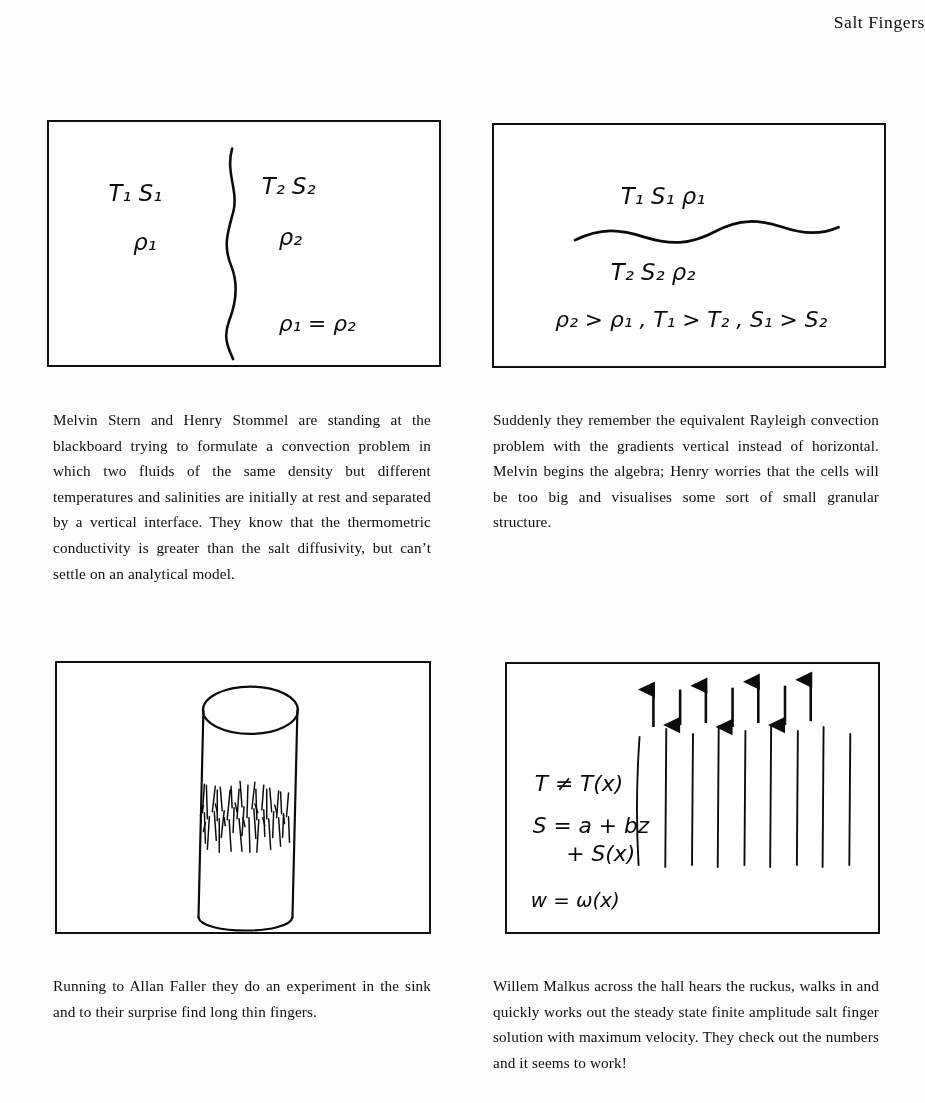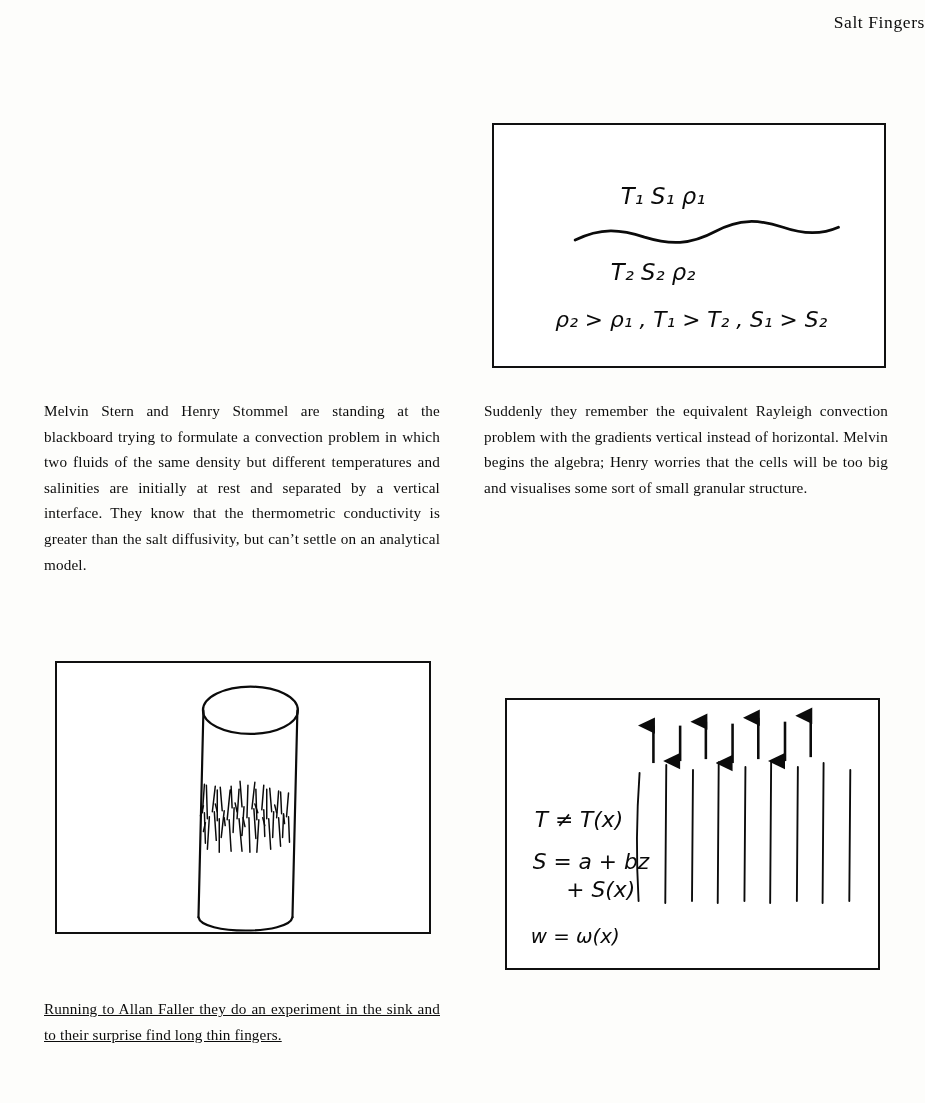--- a/index.html
+++ b/index.html
@@ -29,29 +29,40 @@
   
   .col{
     position:absolute;
     font-size:15.2px;
     line-height:25.6px;
     text-align:justify;
     text-justify:inter-word;
     hyphens:manual;
     letter-spacing:.15px;
   }
-  .col p{margin:0;}
+  .col p{margin:9px;}
 </style>
 </head>
 <body>
 
 <div class="page">
 
   <div class="doc-title">Salt Fingers</div>
 
+  <div class="panel" style="left:47px;top:120px;width:394px;height:247px;">
+    <svg viewBox="0 0 394 247" preserveAspectRatio="none">
+
+      <path d="M185,27 C178,52 192,70 186,92 C180,114 176,126 184,146 C192,166 189,184 182,202 C176,218 180,228 186,241" fill="none" stroke="#0b0b0b" stroke-width="2.6" stroke-linecap="round"></path>
+      <text class="hand" x="60" y="80" font-size="23" font-style="italic">T₁ S₁</text>
+      <text class="hand" x="85" y="130" font-size="23" font-style="italic">ρ₁</text>
+      <text class="hand" x="215" y="73" font-size="23" font-style="italic">T₂ S₂</text>
+      <text class="hand" x="232" y="125" font-size="23" font-style="italic">ρ₂</text>
+      <text class="hand" x="232" y="212" font-size="22" font-style="italic">ρ₁ = ρ₂</text>
+    </svg>
+  </div>
 
   <div class="panel" style="left:492px;top:123px;width:394px;height:245px;">
     <svg viewBox="0 0 394 245" preserveAspectRatio="none">
 
       <path d="M82,117 C108,104 128,106 152,114 C178,122 198,122 224,108 C248,95 268,96 292,104 C312,111 330,112 348,104" fill="none" stroke="#0b0b0b" stroke-width="2.8" stroke-linecap="round"></path>
       <text class="hand" x="128" y="80" font-size="23" font-style="italic">T₁ S₁ ρ₁</text>
       <text class="hand" x="118" y="158" font-size="23" font-style="italic">T₂ S₂ ρ₂</text>
       <text class="hand" x="62" y="205" font-size="22" font-style="italic">ρ₂ &gt; ρ₁ ,  T₁ &gt; T₂ ,  S₁ &gt; S₂</text>
     </svg>
   </div>
@@ -76,21 +87,21 @@
         <path d="M143,258 C146,276 235,276 238,258" fill="none" stroke="#0b0b0b" stroke-width="2.2" stroke-linecap="round"></path>
       </g>
       <g stroke="#0b0b0b" stroke-width="1.5" stroke-linecap="round" fill="none">
         <path d="M147,152 l2,-29 M152,158 l-1,-34 M157,151 l3,-26 M162,160 l0,-31 M167,150 l-2,-24 M172,159 l3,-30 M177,147 l-1,-22 M182,158 l2,-30 M187,146 l-2,-26 M192,157 l1,-33 M197,148 l3,-27 M202,159 l-1,-31 M207,149 l2,-25 M212,158 l0,-30 M217,151 l-2,-24 M222,157 l2,-27 M227,153 l-1,-22 M232,156 l2,-24"></path>
         <path d="M149,152 l1,31 M154,156 l-2,33 M159,151 l2,29 M164,158 l0,34 M169,150 l-3,27 M174,159 l2,32 M179,147 l-1,25 M184,158 l3,33 M189,146 l-2,29 M194,157 l1,35 M199,148 l2,30 M204,159 l-2,33 M209,149 l1,27 M214,158 l2,31 M219,151 l-1,26 M224,157 l2,29 M229,153 l-1,24 M234,156 l1,26"></path>
         <path d="M145,155 l3,-10 M150,162 l-2,9 M160,143 l2,8 M170,165 l-1,-8 M180,142 l2,9 M190,166 l-2,-9 M200,143 l3,9 M210,165 l-2,-8 M220,144 l2,8 M230,163 l-1,-9"></path>
       </g>
     </svg>
   </div>
 
-  <div class="panel" style="left:505px;top:662px;width:375px;height:272px;margin-top:36px;">
+  <div class="panel" style="left:505px;top:662px;width:375px;height:272px;">
     <svg viewBox="0 0 375 272" preserveAspectRatio="none">
       <defs>
         <marker id="ahU" markerWidth="7" markerHeight="7" refX="3.2" refY="6" orient="auto">
           <path d="M3.2,0 L6.4,6.6 L0,6.6 Z" fill="#0b0b0b"></path>
         </marker>
         <marker id="ahD" markerWidth="7" markerHeight="7" refX="3.2" refY="0.4" orient="auto">
           <path d="M3.2,7 L0,0.4 L6.4,0.4 Z" fill="#0b0b0b"></path>
         </marker>
       </defs>
 
@@ -116,18 +127,21 @@
         <path d="M307,58 L307,16" marker-end="url(#ahU)"></path>
       </g>
 
       <text class="hand" x="28" y="129" font-size="22" font-style="italic">T ≠ T(x)</text>
       <text class="hand" x="26" y="172" font-size="22" font-style="italic">S = a + bz</text>
       <text class="hand" x="60" y="200" font-size="22" font-style="italic">+ S(x)</text>
       <text class="hand" x="24" y="247" font-size="20" font-style="italic">w = ω(x)</text>
     </svg>
   </div>
 
-  <div class="col" style="left:44px;top:996px;width:396px;text-decoration:underline;">
+  <div class="col" style="left:44px;top:964px;width:396px;">
     <p>Running to Allan Faller they do an experi­ment in the sink and to their surprise find long thin fingers.</p>
   </div>
 
+  <div class="col" style="left:484px;top:964px;width:404px;">
+    <p>Willem Malkus across the hall hears the ruckus, walks in and quickly works out the steady state finite amplitude salt finger solu­tion with maximum velocity. They check out the numbers and it seems to work!</p>
+  </div>
 
 </div>
 
 </body></html>

